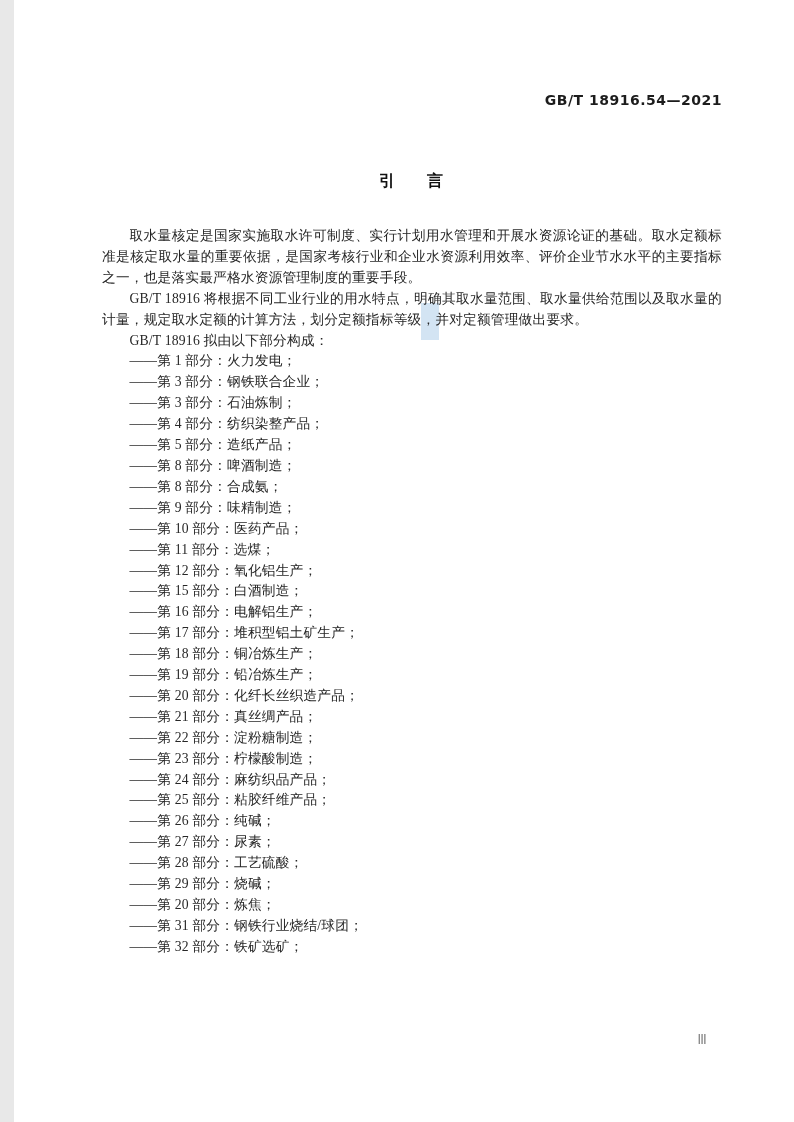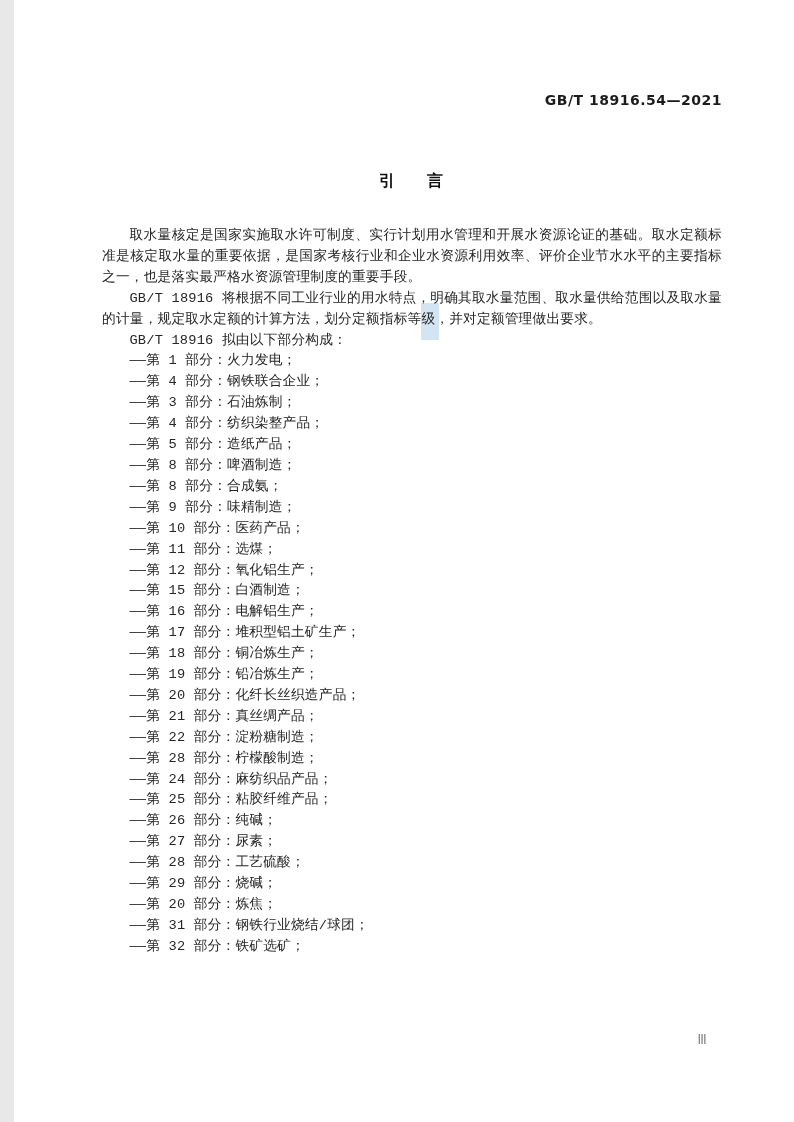--- a/index.html
+++ b/index.html
@@ -49,21 +49,20 @@
     width: 620px;
     font-size: 13.7px;
     line-height: 20.9px;
     text-align: justify;
     letter-spacing: 0.2px;
     z-index: 2;
   }
   .content p {
     margin: 0;
     text-indent: 2em;
-    font-family: Liberation Mono, monospace;
   }
   .watermark-box {
     position: absolute;
     left: 407px;
     top: 303px;
     width: 18px;
     height: 37px;
     background: #d3e4f3;
     z-index: 1;
   }
@@ -88,39 +87,39 @@
   <div class="header-code">GB/T 18916.54—2021</div>
 
   <h1 class="doc-title">引　　言</h1>
 
   <div class="content">
     <p>取水量核定是国家实施取水许可制度、实行计划用水管理和开展水资源论证的基础。取水定额标准是核定取水量的重要依据，是国家考核行业和企业水资源利用效率、评价企业节水水平的主要指标之一，也是落实最严格水资源管理制度的重要手段。</p>
     <p>GB/T 18916 将根据不同工业行业的用水特点，明确其取水量范围、取水量供给范围以及取水量的计量，规定取水定额的计算方法，划分定额指标等级，并对定额管理做出要求。</p>
     <p>GB/T 18916 拟由以下部分构成：</p>
     <div class="parts">
         <p>——第 1 部分：火力发电；</p>
-        <p>——第 4 部分：钢铁联合企业；</p>
+        <p>——第 3 部分：钢铁联合企业；</p>
         <p>——第 3 部分：石油炼制；</p>
         <p>——第 4 部分：纺织染整产品；</p>
         <p>——第 5 部分：造纸产品；</p>
         <p>——第 8 部分：啤酒制造；</p>
         <p>——第 8 部分：合成氨；</p>
         <p>——第 9 部分：味精制造；</p>
         <p>——第 10 部分：医药产品；</p>
         <p>——第 11 部分：选煤；</p>
         <p>——第 12 部分：氧化铝生产；</p>
         <p>——第 15 部分：白酒制造；</p>
         <p>——第 16 部分：电解铝生产；</p>
         <p>——第 17 部分：堆积型铝土矿生产；</p>
         <p>——第 18 部分：铜冶炼生产；</p>
         <p>——第 19 部分：铅冶炼生产；</p>
         <p>——第 20 部分：化纤长丝织造产品；</p>
         <p>——第 21 部分：真丝绸产品；</p>
         <p>——第 22 部分：淀粉糖制造；</p>
-        <p>——第 28 部分：柠檬酸制造；</p>
+        <p>——第 23 部分：柠檬酸制造；</p>
         <p>——第 24 部分：麻纺织品产品；</p>
         <p>——第 25 部分：粘胶纤维产品；</p>
         <p>——第 26 部分：纯碱；</p>
         <p>——第 27 部分：尿素；</p>
         <p>——第 28 部分：工艺硫酸；</p>
         <p>——第 29 部分：烧碱；</p>
         <p>——第 20 部分：炼焦；</p>
         <p>——第 31 部分：钢铁行业烧结/球团；</p>
         <p>——第 32 部分：铁矿选矿；</p>
       </div>

